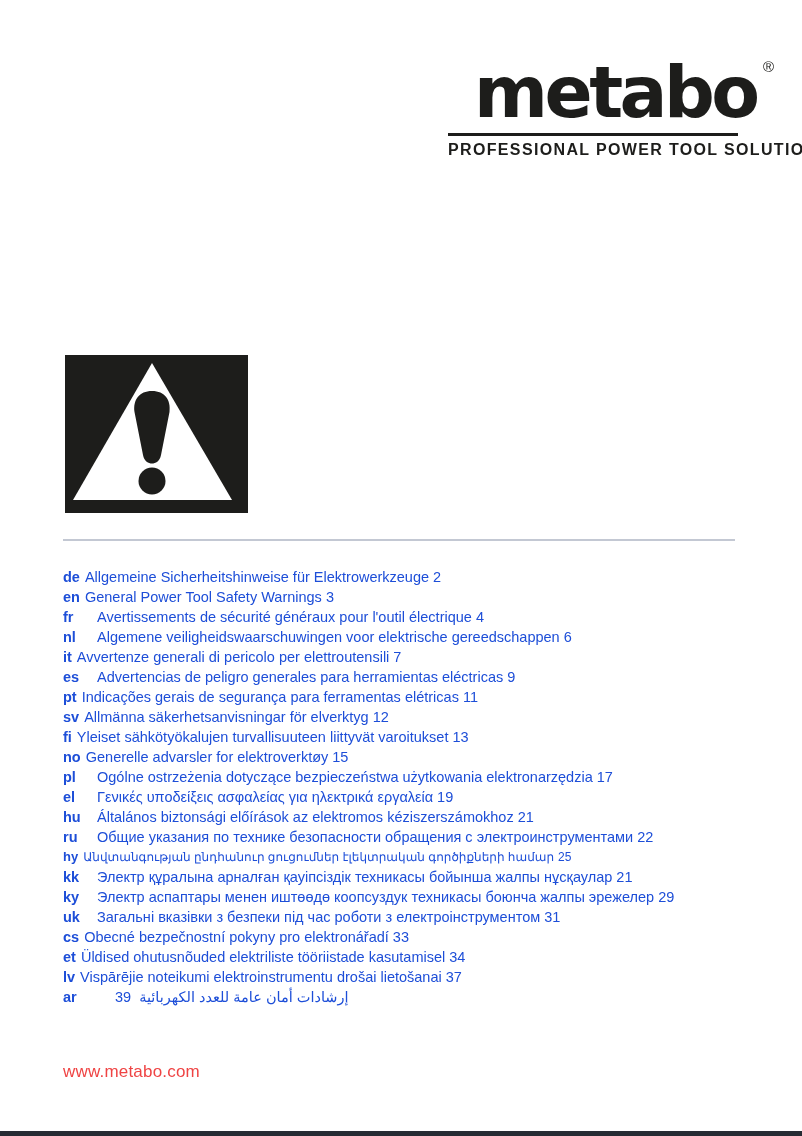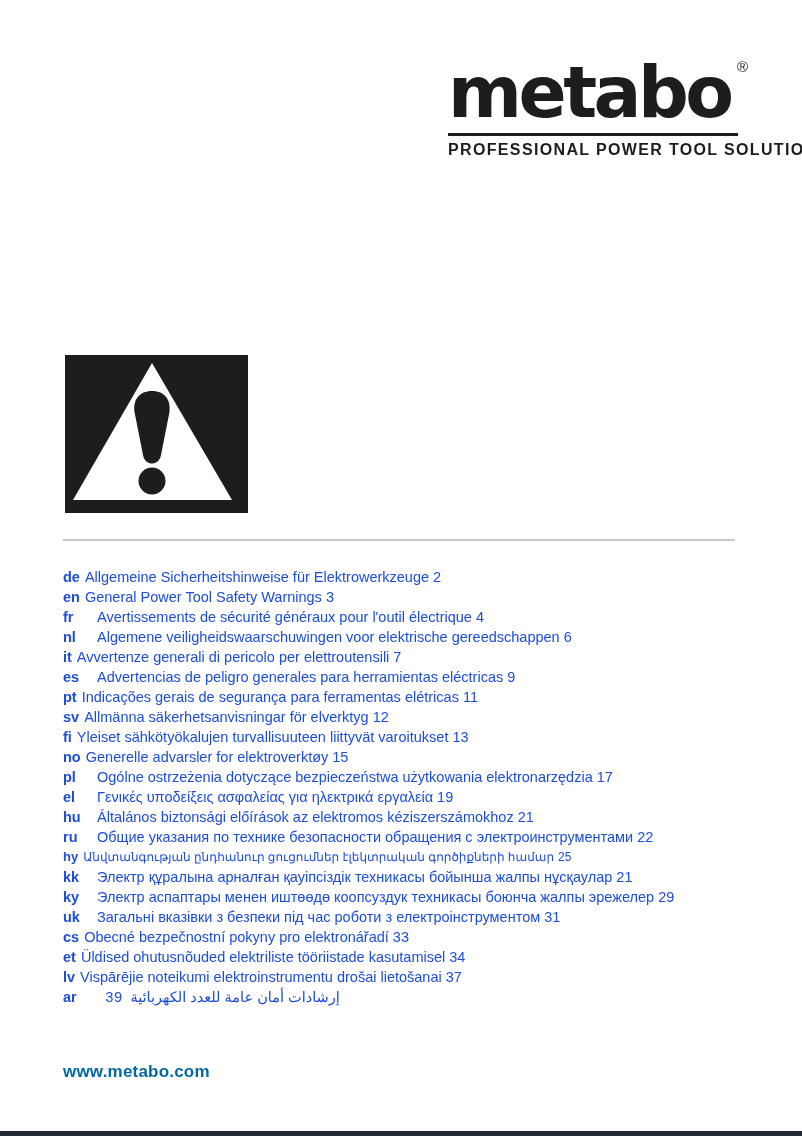--- a/index.html
+++ b/index.html
@@ -11,21 +11,21 @@
     font-family: "Liberation Sans", sans-serif;
     color: #1a1a1a;
   }
 
   
   .logo {
     position: absolute;
     left: 448px; top: 58px;
     width: 290px;
   }
-  .wordmark-wrap { position: relative; width: 290px; }
+  .wordmark-wrap { position: relative; width: 290px; margin-left: 26px; }
   .wordmark {
     font-family: "DejaVu Sans", sans-serif;
     font-weight: bold;
     font-size: 71px;
     line-height: 70px;
     letter-spacing: -3.5px;
     color: #1d1d1b;
     white-space: nowrap;
   }
   .registered {
@@ -82,32 +82,31 @@
   .toc-lang {
     font-weight: bold;
     margin-right: 5px;
   }
   .toc-row.indent .toc-lang {
     display: inline-block;
     width: 29px;
     margin-right: 5px;
   }
   .toc-page { margin-left: 4px; }
-  .toc-row.page-first .toc-page { margin-left: 8px; margin-right: 8px; font-family: Liberation Mono, monospace; }
+  .toc-row.page-first .toc-page { margin-left: 18px; margin-right: 8px; }
   .toc-row.small { font-size: 12px; }
   .toc-row.small .toc-lang { font-size: 13px; }
 
   
   .website {
     position: absolute;
     left: 63px; top: 1062px;
     font-size: 17px;
     letter-spacing: 0.2px;
-    color: #0369a1;
-    font-weight: bold;
+    color: #ef4444;
   }
   .bottom-bar {
     position: absolute;
     left: 0; top: 1131px;
     width: 802px; height: 5px;
     background: #262b33;
   }
 </style>
 </head>
 <body>

